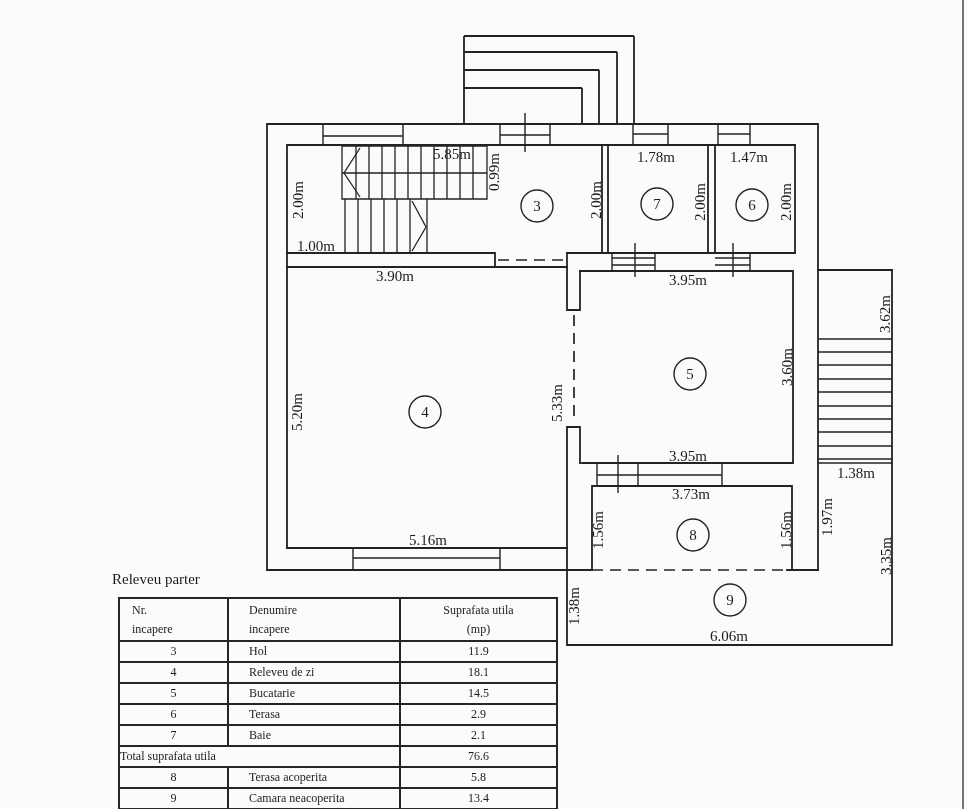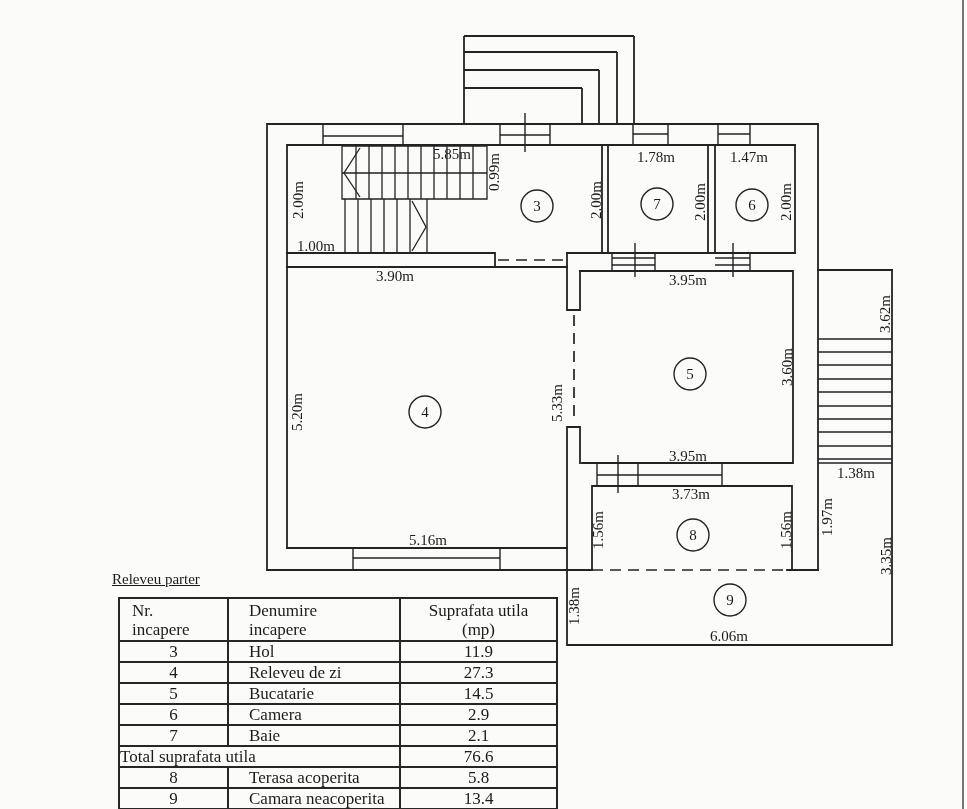--- a/index.html
+++ b/index.html
@@ -22,28 +22,28 @@
     text-anchor:middle;
   }
   .roomnum{
     font-family:"Liberation Serif", serif;
     font-size:15px;
     fill:#1b1b1b;
     text-anchor:middle;
   }
   #caption{
     position:absolute;left:112px;top:570px;
-    font-size:15px;color:#1b1b1b;line-height:18px;text-decoration:underline;
+    font-size:15px;color:#1b1b1b;line-height:18px;
   }
   #area-table{
     position:absolute;left:118px;top:597px;
     border-collapse:collapse;
     table-layout:fixed;
     width:400px;
-    font-size:17px;color:#1b1b1b;
+    font-size:12px;color:#1b1b1b;
   }
   #area-table td{
     border:2px solid #262626;
     padding:0 0 0 0;
     line-height:19px;
     overflow:hidden;
     white-space:nowrap;
   }
   #area-table tr.hdr td{height:41px;vertical-align:middle;}
   #area-table tr.datarow td{height:19px;}
@@ -203,30 +203,30 @@
         </td>
       </tr>
       <tr class="datarow">
         <td class="c-nr">3</td>
         <td class="c-name">Hol</td>
         <td class="c-area">11.9</td>
       </tr>
       <tr class="datarow">
         <td class="c-nr">4</td>
         <td class="c-name">Releveu de zi</td>
-        <td class="c-area">27.3</td>
+        <td class="c-area">18.1</td>
       </tr>
       <tr class="datarow">
         <td class="c-nr">5</td>
         <td class="c-name">Bucatarie</td>
         <td class="c-area">14.5</td>
       </tr>
       <tr class="datarow">
         <td class="c-nr">6</td>
-        <td class="c-name">Camera</td>
+        <td class="c-name">Terasa</td>
         <td class="c-area">2.9</td>
       </tr>
       <tr class="datarow">
         <td class="c-nr">7</td>
         <td class="c-name">Baie</td>
         <td class="c-area">2.1</td>
       </tr>
       <tr class="datarow">
         <td class="total-label" colspan="2">Total suprafata utila</td>
         <td class="c-area">76.6</td>

